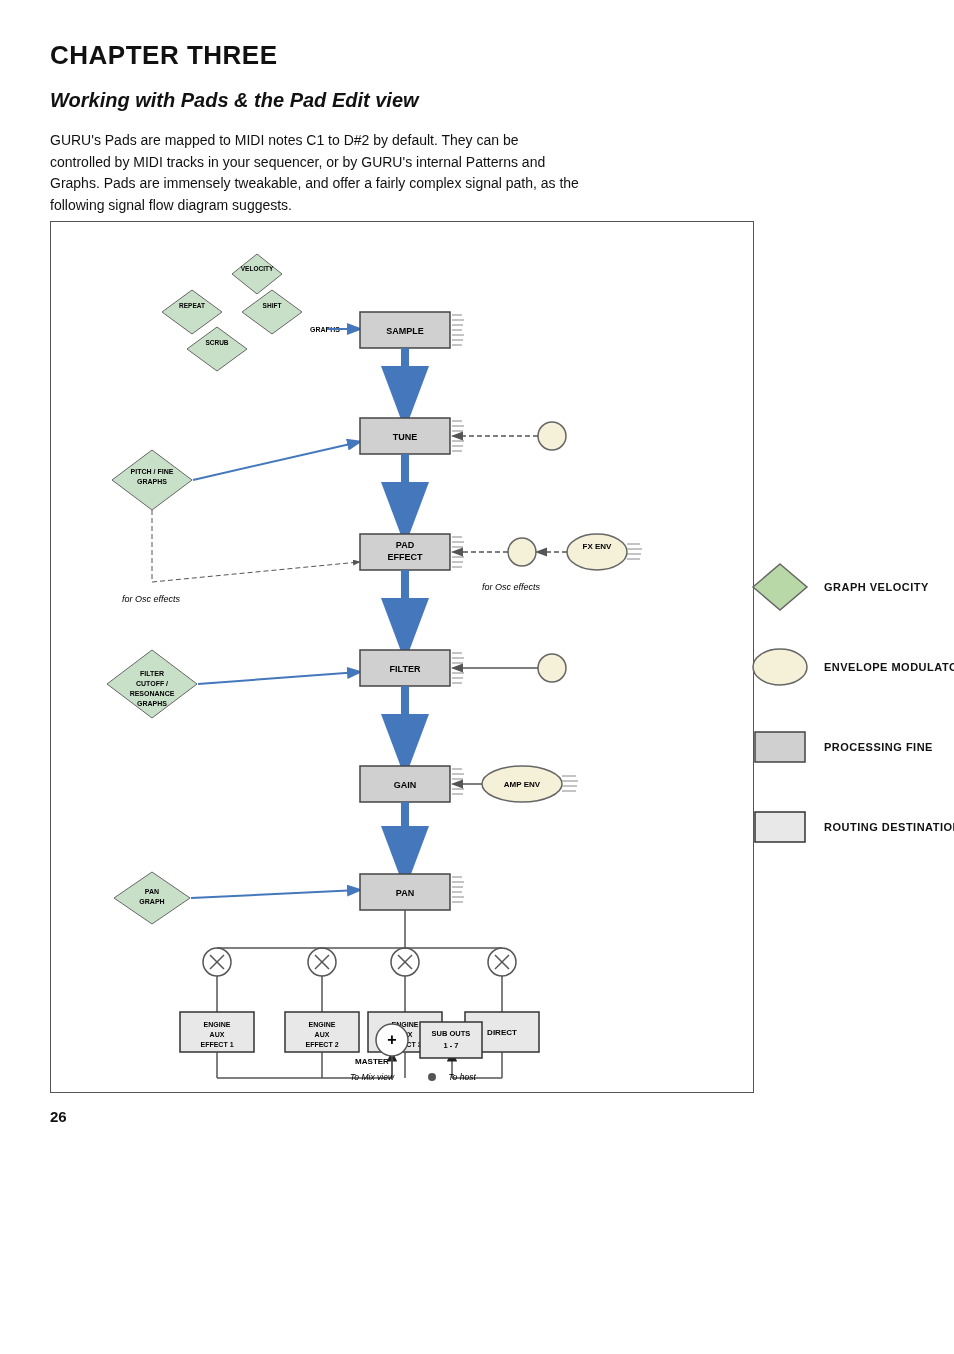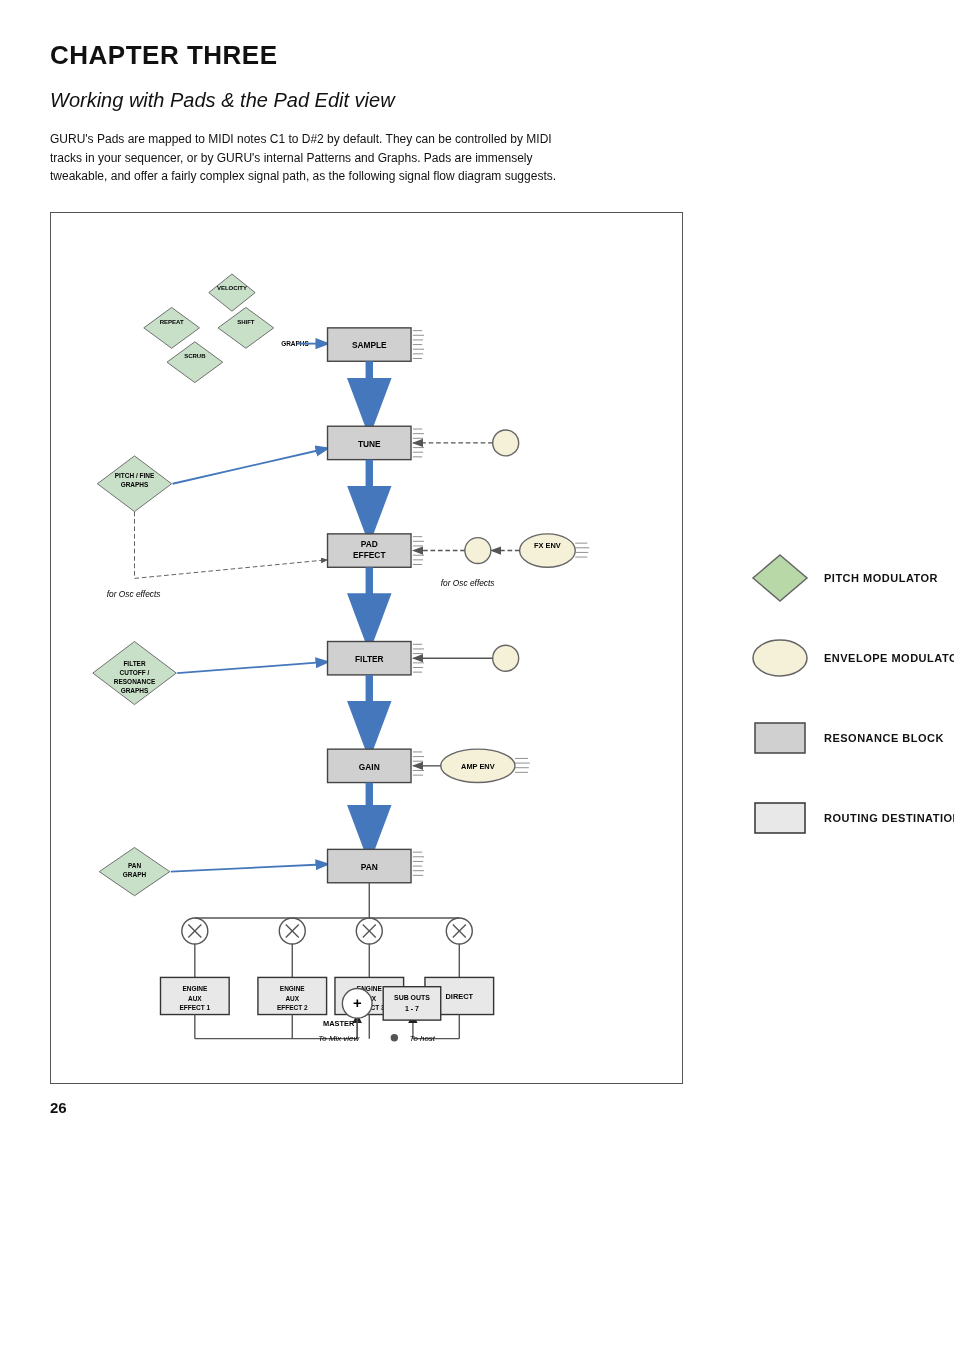--- a/index.html
+++ b/index.html
@@ -13,32 +13,32 @@
     }
     .chapter-title {
       font-size: 26px;
       font-weight: 900;
       letter-spacing: 0.5px;
       margin-bottom: 18px;
     }
     .chapter-subtitle {
       font-size: 20px;
       font-style: italic;
-      font-weight: 400;
+      font-weight: 700;
       margin-bottom: 18px;
     }
     .intro-text {
-      font-size: 12px;
+      font-size: 14px;
       line-height: 1.55;
       max-width: 530px;
-      margin-bottom: 26px;
+      margin-bottom: 4px;
     }
     .diagram-container {
       border: 1.5px solid #555;
-      width: 633px;
+      width: 704px;
       position: relative;
       background: #fff;
       margin-bottom: 10px;
     }
     .diagram-inner {
       position: relative;
       width: 100%;
       height: 870px;
     }
     .legend-item {
@@ -327,39 +327,39 @@
   </div>
 
   <div style="position:absolute; top: 340px; left: 700px; width: 230px;">
 
     <div class="legend-item">
       <div class="legend-shape">
         <svg width="58" height="50" viewBox="0 0 58 50">
           <polygon points="29,2 56,25 29,48 2,25" fill="#b8d8a8" stroke="#666" stroke-width="1.5"></polygon>
         </svg>
       </div>
-      <span class="legend-label">PITCH MODULATOR</span>
+      <span class="legend-label">GRAPH VELOCITY</span>
     </div>
 
     <div class="legend-item">
       <div class="legend-shape">
         <svg width="58" height="50" viewBox="0 0 58 50">
           <ellipse cx="29" cy="25" rx="27" ry="18" fill="#f5f0d8" stroke="#666" stroke-width="1.5"></ellipse>
         </svg>
       </div>
       <span class="legend-label">ENVELOPE MODULATOR</span>
     </div>
 
     <div class="legend-item">
       <div class="legend-shape">
         <svg width="58" height="50" viewBox="0 0 58 50">
           <rect x="4" y="10" width="50" height="30" fill="#d0d0d0" stroke="#444" stroke-width="1.5"></rect>
         </svg>
       </div>
-      <span class="legend-label">RESONANCE BLOCK</span>
+      <span class="legend-label">PROCESSING FINE</span>
     </div>
 
     <div class="legend-item">
       <div class="legend-shape">
         <svg width="58" height="50" viewBox="0 0 58 50">
           <rect x="4" y="10" width="50" height="30" fill="#e8e8e8" stroke="#333" stroke-width="1.5"></rect>
         </svg>
       </div>
       <span class="legend-label">ROUTING DESTINATIONS</span>
     </div>

